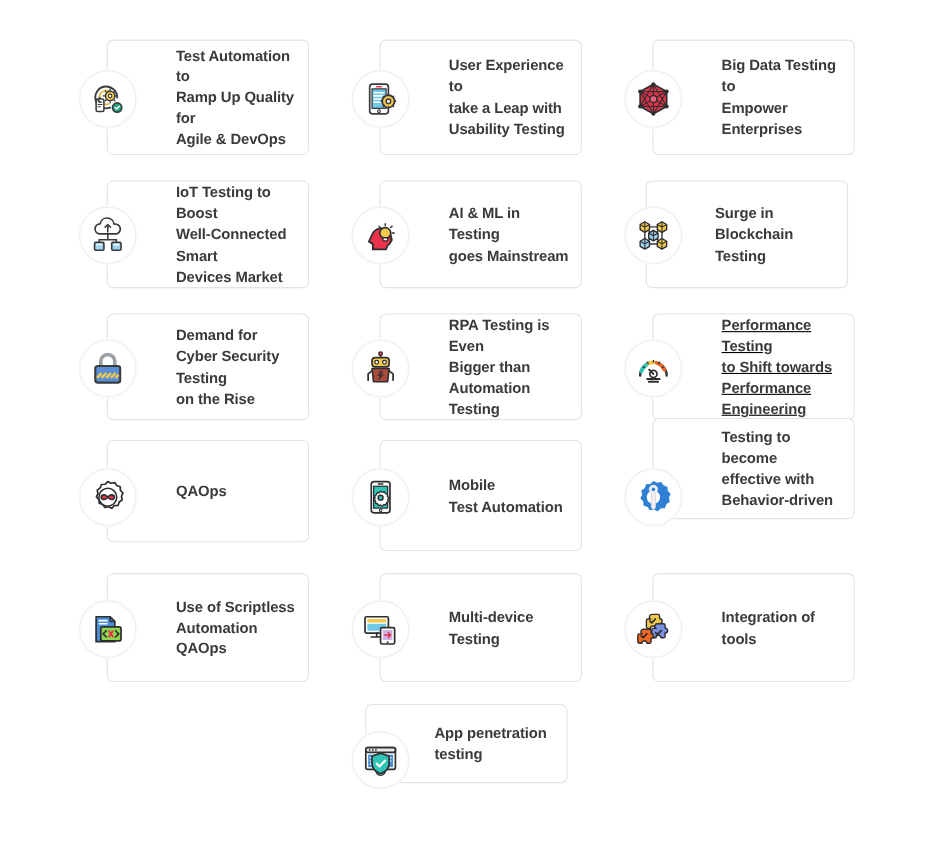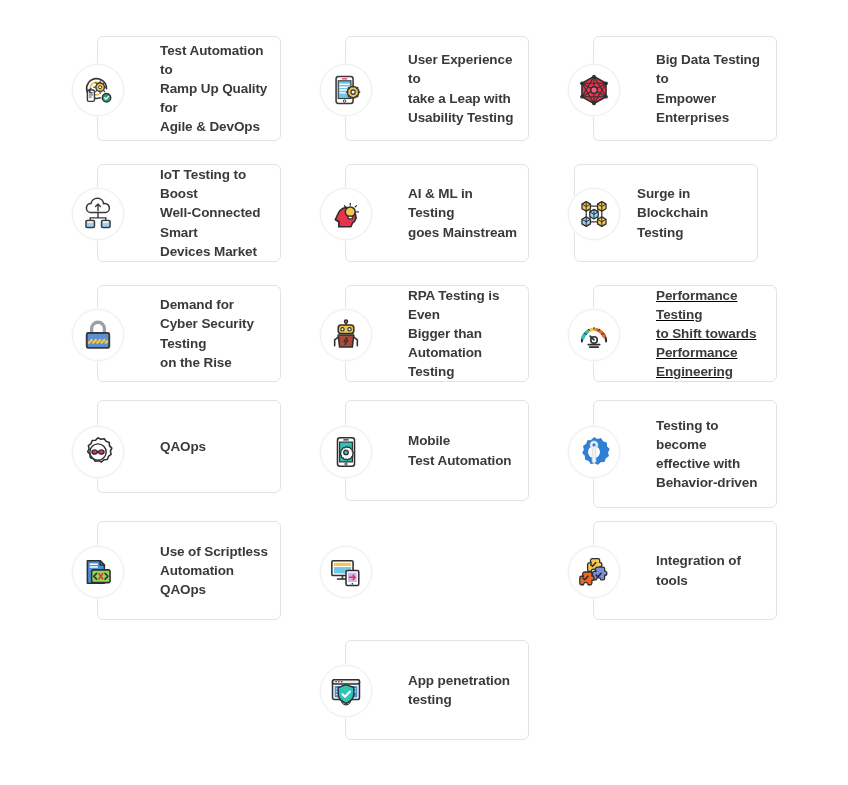--- a/index.html
+++ b/index.html
@@ -121,21 +121,21 @@
     </div>
     <div class="icon-bubble" style="left: 320px; top: 188px;">
 <svg width="34" height="34" viewBox="0 0 48 48">
 <path d="M31 42H14v-7l-5-3 4-9a13 13 0 0 1 25 4.5c0 5-2.2 7.6-5 9.5z" fill="#e8334a" stroke="#2f2f31" stroke-width="2.2" stroke-linejoin="round"></path>
 <path d="M14 42v-7l-5-3" fill="none" stroke="#2f2f31" stroke-width="2" stroke-linecap="round"></path>
 <circle cx="30" cy="21" r="7" fill="#f2c94c" stroke="#2f2f31" stroke-width="2.1"></circle>
 <rect x="27" y="27" width="6" height="4" rx="1" fill="#fff" stroke="#2f2f31" stroke-width="1.8"></rect>
 <path d="M30 11.5v-2.5M39 21h2.5M37 14l1.8-1.8M37 28l1.8 1.8M23.5 14l-1.6-1.6" stroke="#2f2f31" stroke-width="1.8" stroke-linecap="round"></path>
 </svg>
     </div>
-    <div class="card" style="left: 574px; top: 164px; width: 184px; height: 98px;">
+    <div class="card" style="left: 587px; top: 164px; width: 184px; height: 98px;">
       <div class="card-label">Surge in
 Blockchain Testing</div>
     </div>
     <div class="icon-bubble" style="left: 568px; top: 188px;">
 <svg width="34" height="34" viewBox="0 0 48 48">
 <path d="M13 13h22M13 13v22M35 13v22M13 35h22M13 13l11 11M35 13L24 24M13 35l11-11M35 35L24 24" stroke="#3a3a3c" stroke-width="1.8"></path>
 <g stroke="#2f2f31" stroke-width="1.8" stroke-linejoin="round">
 <polygon points="13,6.5 19,10 19,16.5 13,20 7,16.5 7,10" fill="#f2c94c"></polygon>
 <polygon points="35,6.5 41,10 41,16.5 35,20 29,16.5 29,10" fill="#f2c94c"></polygon>
 <polygon points="13,28 19,31.5 19,38 13,41.5 7,38 7,31.5" fill="#9fd3f2"></polygon>
@@ -210,21 +210,21 @@
     <div class="icon-bubble" style="left: 320px; top: 425.5px;">
 <svg width="34" height="34" viewBox="0 0 48 48">
 <rect x="12" y="4" width="24" height="40" rx="3.5" fill="#fff" stroke="#2f2f31" stroke-width="2.2"></rect>
 <rect x="15" y="10" width="18" height="28" fill="#2ec4b6" stroke="#2f2f31" stroke-width="1.6"></rect>
 <path d="M21 7h6" stroke="#2f2f31" stroke-width="1.8" stroke-linecap="round"></path>
 <circle cx="24" cy="41" r="1.6" fill="#fff" stroke="#2f2f31" stroke-width="1.3"></circle>
 <path d="M24 16.5l2.4 1.1 2.6-.4 1.4 2.2 2.4.9v2.6l1.7 1.9-1.2 2.3.5 2.6-2.2 1.5-.9 2.4h-2.6l-1.9 1.7-2.2-1.2-2.6.5-1.5-2.2-2.4-.9v-2.6l-1.7-1.9 1.2-2.3-.5-2.6 2.2-1.5.9-2.4h2.6z" fill="#fff" stroke="#2f2f31" stroke-width="1.8" stroke-linejoin="round"></path>
 <circle cx="24" cy="24.6" r="3.2" fill="#2ec4b6" stroke="#2f2f31" stroke-width="1.8"></circle>
 </svg>
     </div>
-    <div class="card" style="left: 593px; top: 400px; width: 184px; height: 108px;">
+    <div class="card" style="left: 593px; top: 380px; width: 184px; height: 92px;">
       <div class="card-label">Testing to become
 effective with
 Behavior-driven</div>
     </div>
     <div class="icon-bubble" style="left: 568px; top: 425.5px;">
 <svg width="34" height="34" viewBox="0 0 48 48">
 <path d="M24 4l4.6 2.3 5-1 3 4.2 4.8 1.7.3 5.1 3.6 3.6-2.2 4.6 1.1 5-4.2 3-1.7 4.8-5.1.3-3.7 3.6-4.6-2.2-5 1.1-3-4.2-4.8-1.7-.3-5.1-3.6-3.7 2.2-4.6-1.1-5 4.2-3 1.7-4.8 5.1-.3z" fill="#2f7fd4" stroke="#2f7fd4" stroke-width="1.5" stroke-linejoin="round"></path>
 <circle cx="24" cy="24" r="8.5" fill="#fff"></circle>
 <path d="M24 8.5c-3 0-5.4 2.4-5.4 5.4 0 2 1.1 3.8 2.8 4.7v18.2c0 1.4 1.2 2.6 2.6 2.6s2.6-1.2 2.6-2.6V18.6c1.7-.9 2.8-2.7 2.8-4.7 0-3-2.4-5.4-5.4-5.4z" fill="#f0f0f0" stroke="#d9d9d9" stroke-width="1.2"></path>
 <circle cx="24" cy="14" r="2.3" fill="#2f7fd4"></circle>
@@ -237,20 +237,23 @@
     <div class="icon-bubble" style="left: 72px; top: 545.5px;">
 <svg width="34" height="34" viewBox="0 0 48 48">
 <path d="M9 8h18l6 6v26H9z" fill="#4a90d9" stroke="#2f2f31" stroke-width="2.2" stroke-linejoin="round"></path>
 <path d="M27 8v6h6" fill="none" stroke="#2f2f31" stroke-width="2" stroke-linejoin="round"></path>
 <path d="M13 13h10M13 17h10" stroke="#fff" stroke-width="2" stroke-linecap="round"></path>
 <rect x="15" y="21" width="26" height="18" rx="2.5" fill="#8ed84f" stroke="#2f2f31" stroke-width="2.2"></rect>
 <path d="M22 26l-4 4 4 4M34 26l4 4-4 4" fill="none" stroke="#2f2f31" stroke-width="2.2" stroke-linecap="round" stroke-linejoin="round"></path>
 <path d="M25.5 33.5l5-7" stroke="#e8334a" stroke-width="2.4" stroke-linecap="round"></path>
 <path d="M25.5 26.5l5 7" stroke="#e8334a" stroke-width="2.4" stroke-linecap="round"></path>
 </svg>
+    </div>
+    <div class="card" style="left: 345px; top: 521px; width: 184px; height: 99px;">
+      <div class="card-label">Multi-device Testing</div>
     </div>
     <div class="icon-bubble" style="left: 320px; top: 545.5px;">
 <svg width="34" height="34" viewBox="0 0 48 48">
 <rect x="4" y="8" width="30" height="21" rx="2" fill="#fff" stroke="#2f2f31" stroke-width="2.2"></rect>
 <rect x="7" y="11" width="24" height="4.5" fill="#f2c94c"></rect>
 <rect x="7" y="17" width="24" height="9" fill="#6fc8e8"></rect>
 <path d="M19 29v5M12 34h14" stroke="#2f2f31" stroke-width="2.2" stroke-linecap="round"></path>
 <rect x="24" y="22" width="18" height="21" rx="2" fill="#fff" stroke="#2f2f31" stroke-width="2.2"></rect>
 <rect x="27" y="25" width="12" height="13" fill="#cdb3e8"></rect>
 <path d="M29 31.5h8M34 28.5l3 3-3 3" fill="none" stroke="#e8334a" stroke-width="2" stroke-linecap="round" stroke-linejoin="round"></path>
@@ -263,21 +266,21 @@
     <div class="icon-bubble" style="left: 568px; top: 545.5px;">
 <svg width="34" height="34" viewBox="0 0 48 48">
 <path d="M22 5h8a2 2 0 0 1 2 2v3.5a3.2 3.2 0 1 1 0 6.4V21a2 2 0 0 1-2 2h-3.4a3.2 3.2 0 1 0-6.4 0H17a2 2 0 0 1-2-2v-8a2 2 0 0 1 2-2h3.5a3.2 3.2 0 0 1 1.5-6z" fill="#f2c94c" stroke="#2f2f31" stroke-width="1.8" stroke-linejoin="round"></path>
 <path d="M19.5 13.5l2.4 2.4 4.6-5" fill="none" stroke="#2f2f31" stroke-width="2.3" stroke-linecap="round" stroke-linejoin="round"></path>
 <path d="M33 23h8a2 2 0 0 1 2 2v3.5a3.2 3.2 0 1 1 0 6.4V39a2 2 0 0 1-2 2h-3.4a3.2 3.2 0 1 0-6.4 0H28a2 2 0 0 1-2-2v-8a2 2 0 0 1 2-2h3.5a3.2 3.2 0 0 1 1.5-6z" fill="#7a8fe0" stroke="#2f2f31" stroke-width="1.8" stroke-linejoin="round" transform="translate(-4,-6)"></path>
 <path d="M27 28.5l2.4 2.4 4.6-5" fill="none" stroke="#2f2f31" stroke-width="2.3" stroke-linecap="round" stroke-linejoin="round"></path>
 <path d="M11 24h8a2 2 0 0 1 2 2v3.5a3.2 3.2 0 1 1 0 6.4V40a2 2 0 0 1-2 2h-3.4a3.2 3.2 0 1 0-6.4 0H6a2 2 0 0 1-2-2v-8a2 2 0 0 1 2-2h3.5a3.2 3.2 0 0 1 1.5-6z" fill="#f26522" stroke="#2f2f31" stroke-width="1.8" stroke-linejoin="round"></path>
 <path d="M8.5 32.5l2.4 2.4 4.6-5" fill="none" stroke="#2f2f31" stroke-width="2.3" stroke-linecap="round" stroke-linejoin="round"></path>
 </svg>
     </div>
-    <div class="card" style="left: 345px; top: 640px; width: 184px; height: 100px;">
+    <div class="card" style="left: 332px; top: 640px; width: 184px; height: 72px;">
       <div class="card-label">App penetration testing</div>
     </div>
     <div class="icon-bubble" style="left: 320px; top: 665px;">
 <svg width="34" height="34" viewBox="0 0 48 48">
 <rect x="5" y="8" width="38" height="28" rx="2.5" fill="#fff" stroke="#2f2f31" stroke-width="2.2"></rect>
 <rect x="5" y="8" width="38" height="6" rx="2.5" fill="#e9e9e9" stroke="#2f2f31" stroke-width="2.2"></rect>
 <circle cx="10" cy="11" r="1.1" fill="#2f2f31"></circle>
 <circle cx="14" cy="11" r="1.1" fill="#2f2f31"></circle>
 <circle cx="18" cy="11" r="1.1" fill="#2f2f31"></circle>
 <rect x="8" y="17" width="32" height="16" fill="#4a90d9"></rect>

